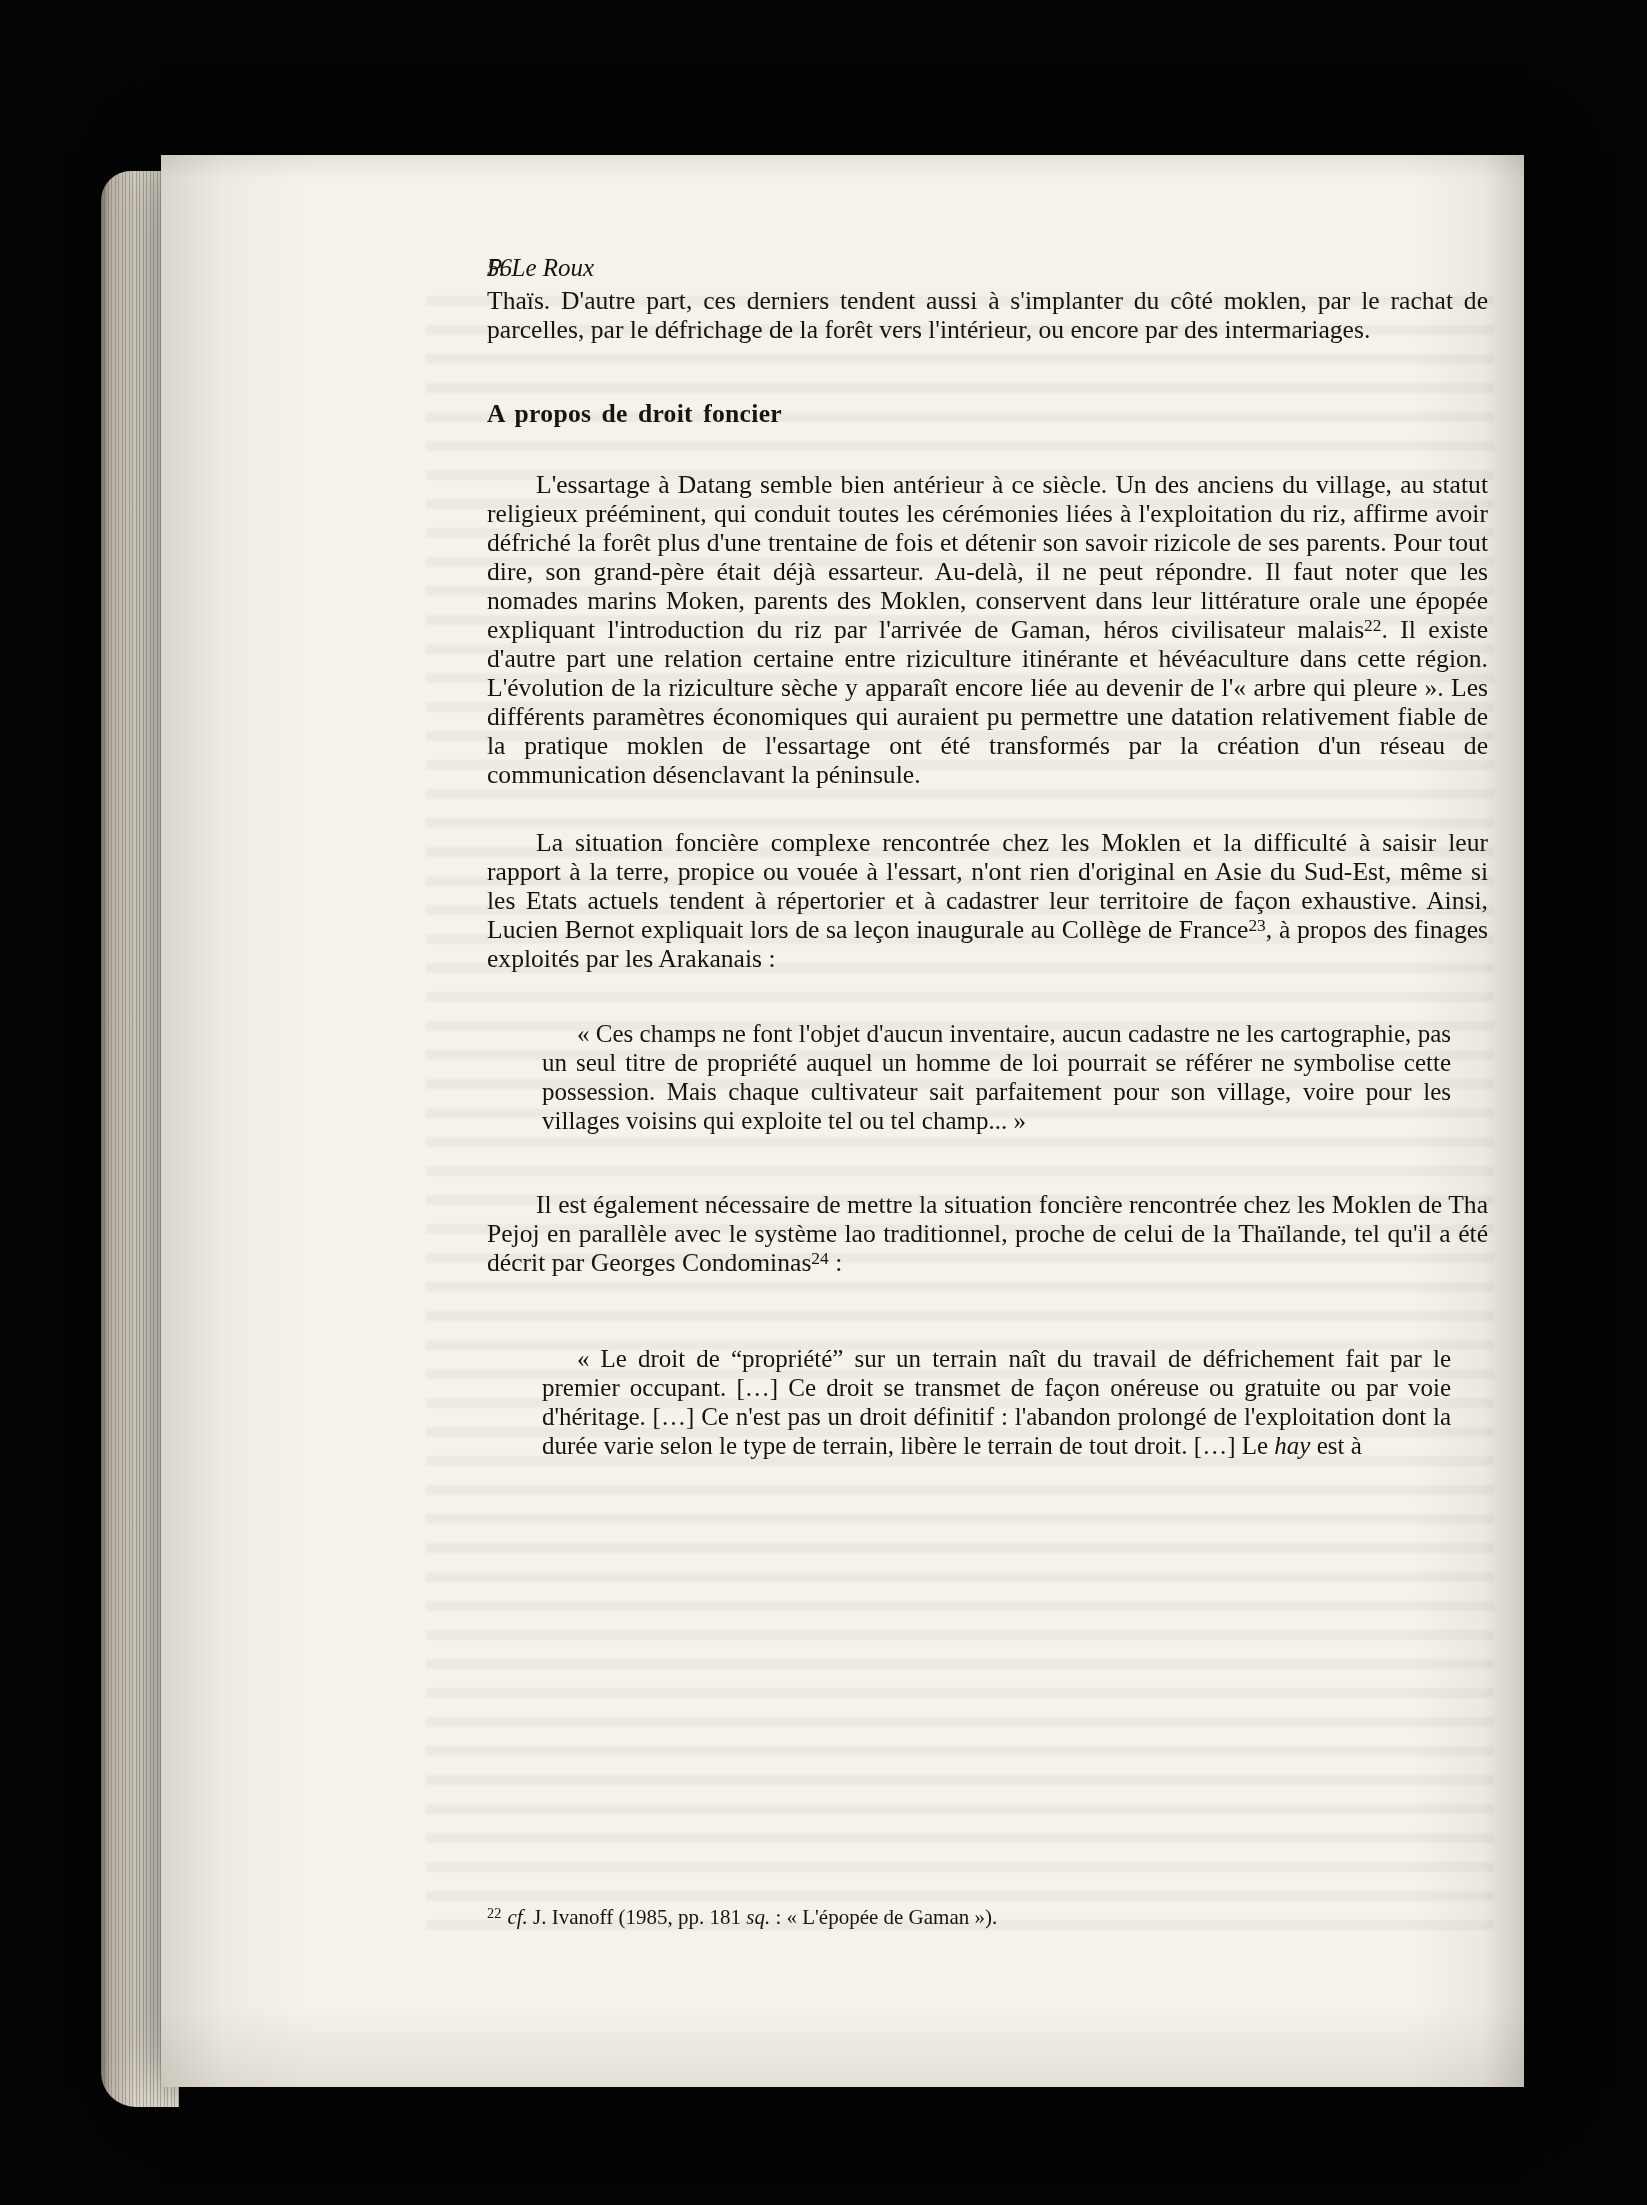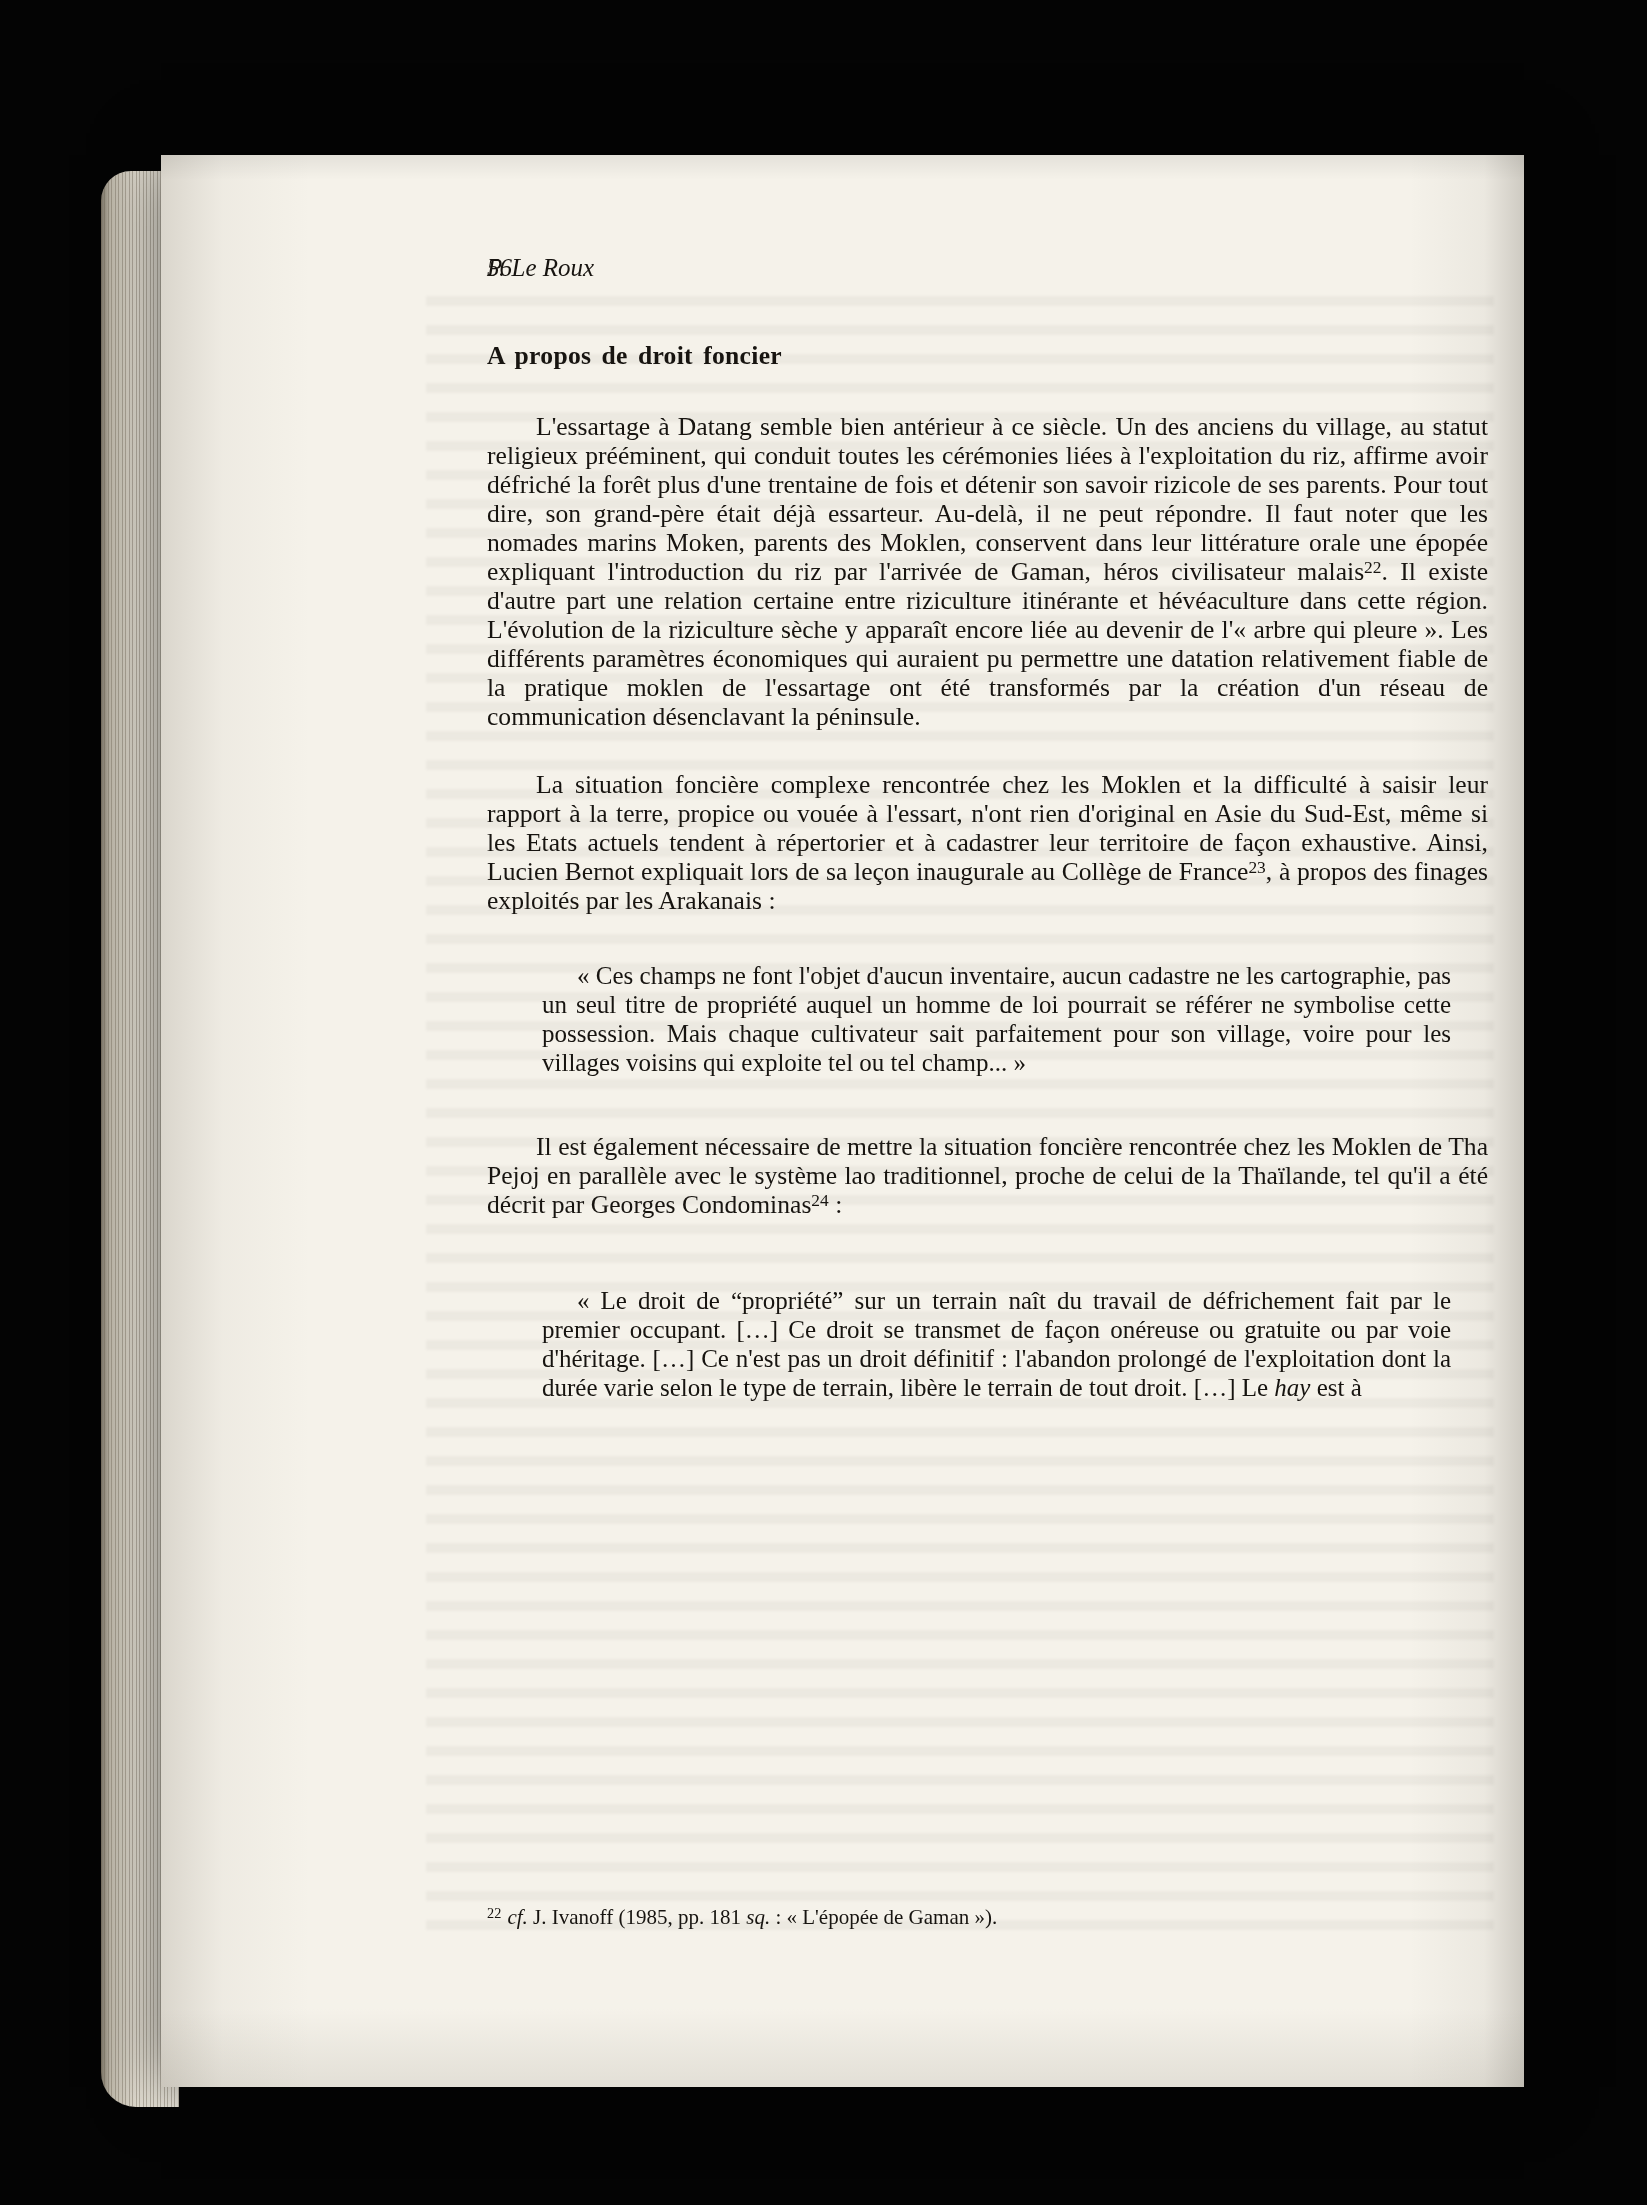--- a/index.html
+++ b/index.html
@@ -81,20 +81,21 @@
   <div class="page">
     <div class="bleed"></div>
 
     <div class="content">
 
       <div class="pagehead">
         <span class="pagenum">56</span>
         <span class="runhead">P. Le Roux</span>
       </div>
 
+      <p class="para noindent">Thaïs. D'autre part, ces derniers tendent aussi à s'implanter du côté moklen, par le rachat de parcelles, par le défrichage de la forêt vers l'intérieur, ou encore par des intermariages.</p>
 
       <h2 class="sechead">A propos de droit foncier</h2>
 
       <p class="para"><span>L'essartage à Datang semble bien antérieur à ce siècle. Un des anciens du village, au statut religieux prééminent, qui conduit toutes les cérémonies liées à l'exploitation du riz, affirme avoir défriché la forêt plus d'une trentaine de fois et détenir son savoir rizicole de ses parents. Pour tout dire, son grand-père était déjà essarteur. Au-delà, il ne peut répondre. Il faut noter que les nomades marins Moken, parents des Moklen, conservent dans leur littérature orale une épopée expliquant l'introduction du riz par l'arrivée de Gaman, héros civilisateur malais</span><span class="sup">22</span><span>. Il existe d'autre part une relation certaine entre riziculture itinérante et hévéaculture dans cette région. L'évolution de la riziculture sèche y apparaît encore liée au devenir de l'« arbre qui pleure ». Les différents paramètres économiques qui auraient pu permettre une datation relativement fiable de la pratique moklen de l'essartage ont été transformés par la création d'un réseau de communication désenclavant la péninsule.</span></p>
 
       <p class="para mt-44"><span>La situation foncière complexe rencontrée chez les Moklen et la difficulté à saisir leur rapport à la terre, propice ou vouée à l'essart, n'ont rien d'original en Asie du Sud-Est, même si les Etats actuels tendent à répertorier et à cadastrer leur territoire de façon exhaustive. Ainsi, Lucien Bernot expliquait lors de sa leçon inaugurale au Collège de France</span><span class="sup">23</span><span>, à propos des finages exploités par les Arakanais :</span></p>
 
       <blockquote class="quote">« Ces champs ne font l'objet d'aucun inventaire, aucun cadastre ne les cartographie, pas un seul titre de propriété auquel un homme de loi pourrait se référer ne symbolise cette possession. Mais chaque cultivateur sait parfaitement pour son village, voire pour les villages voisins qui exploite tel ou tel champ... »</blockquote>
 
       <p class="para mt-62"><span>Il est également nécessaire de mettre la situation foncière rencontrée chez les Moklen de Tha Pejoj en parallèle avec le système lao traditionnel, proche de celui de la Thaïlande, tel qu'il a été décrit par Georges Condominas</span><span class="sup">24</span><span> :</span></p>

